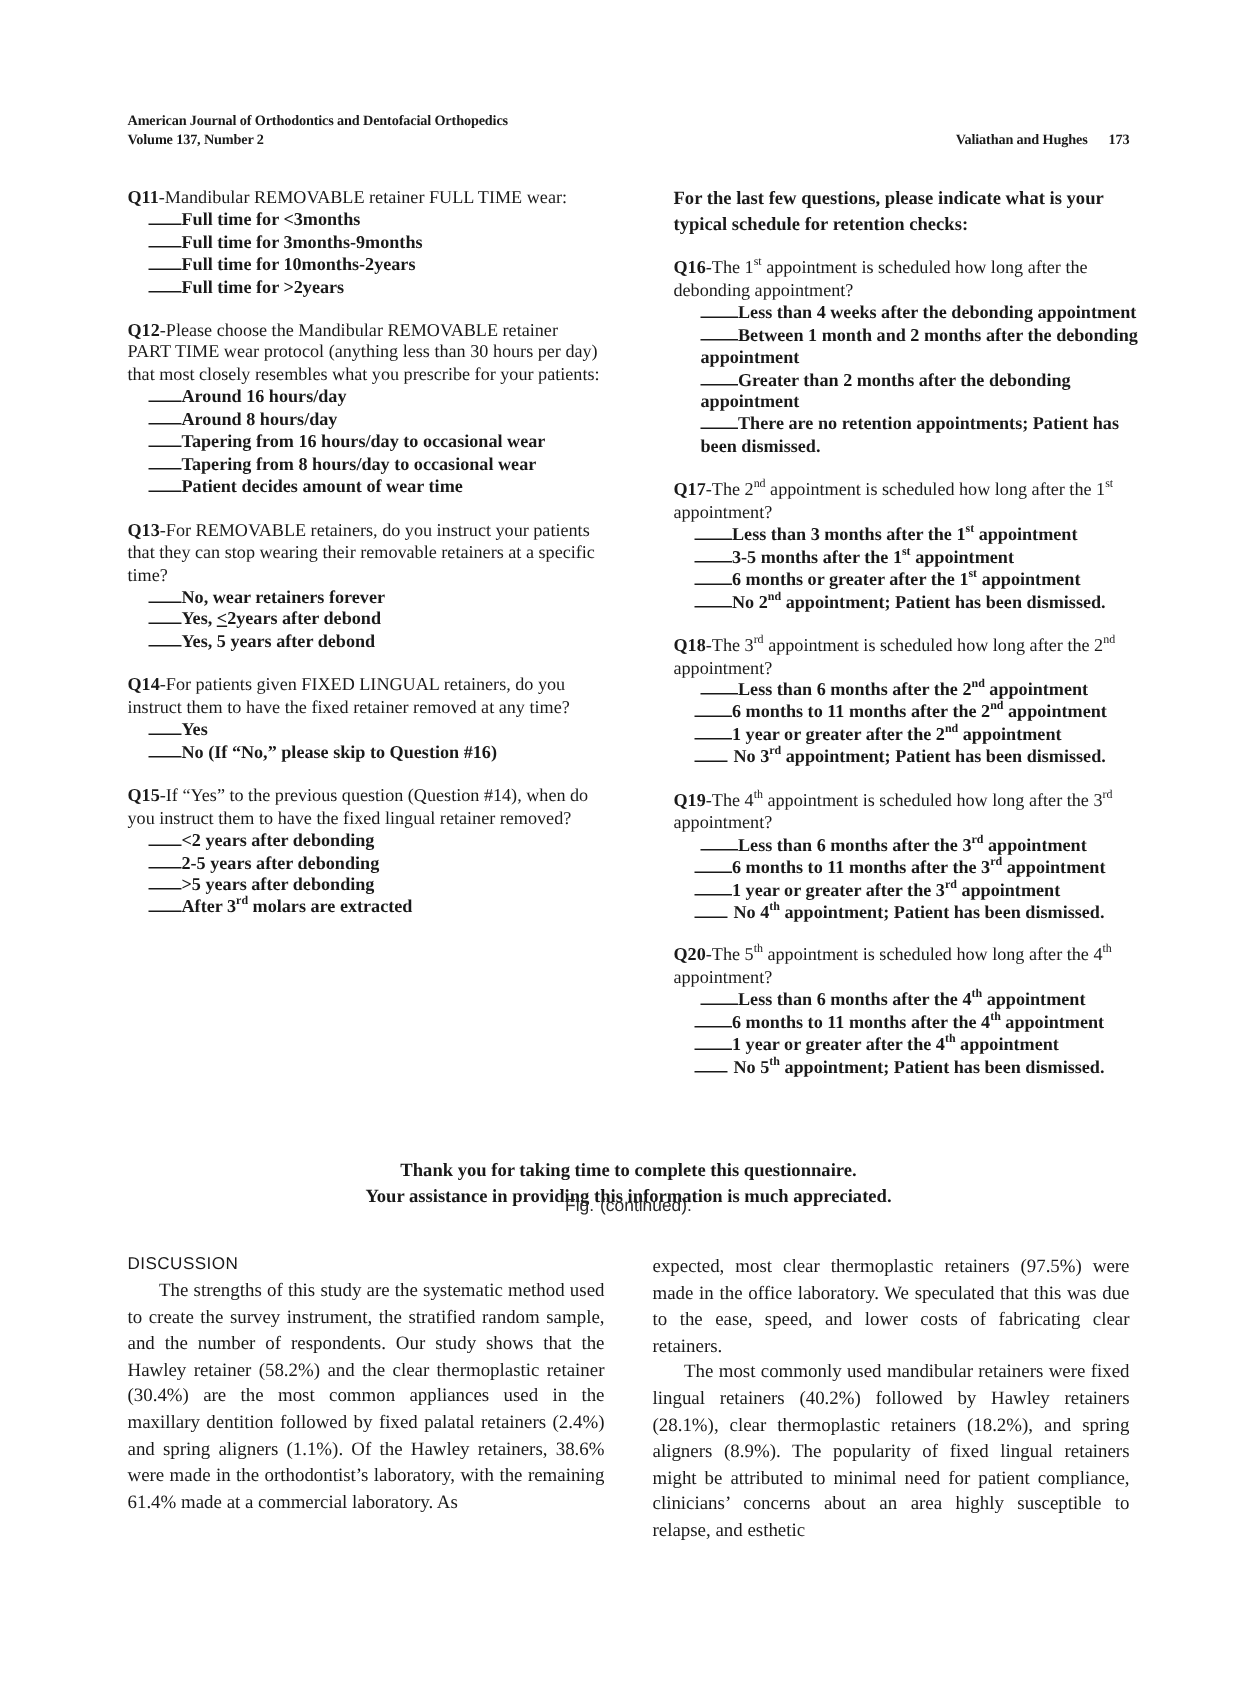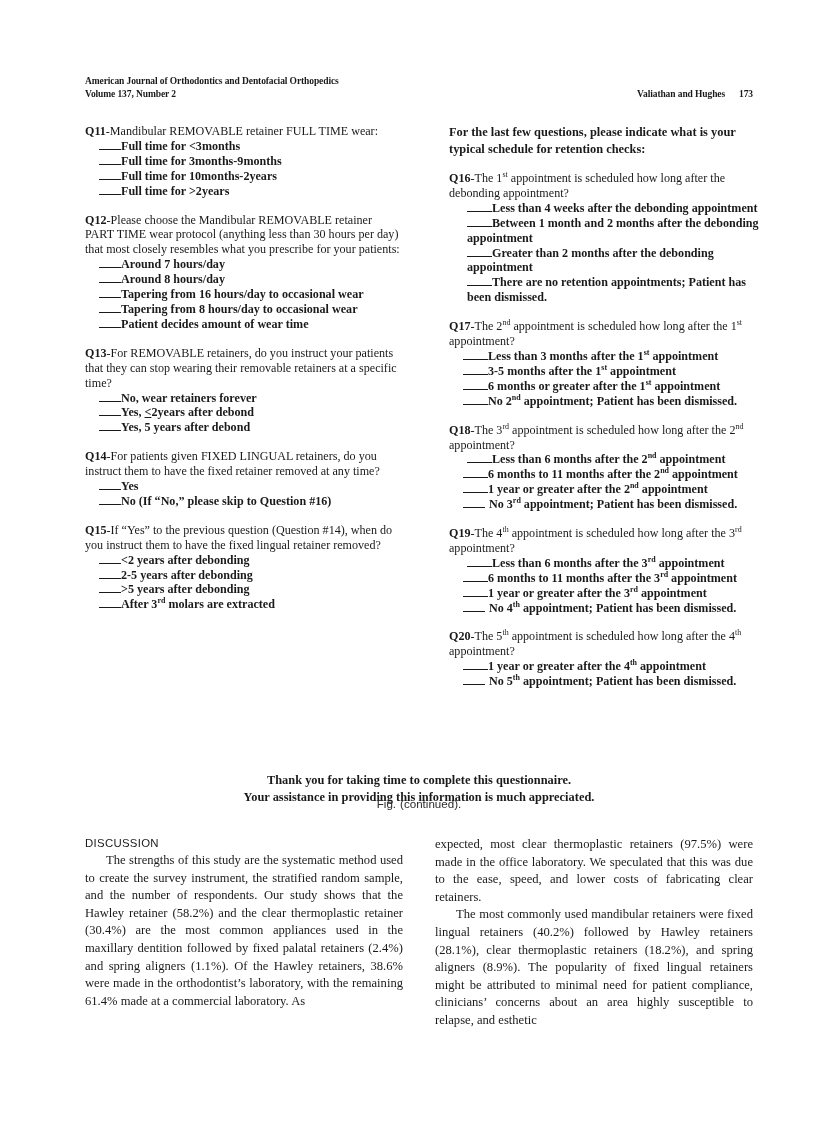--- a/index.html
+++ b/index.html
@@ -173,21 +173,21 @@
         <li class="i1"><span class="blank w2"></span><span>Full time for &lt;3months</span></li>
         <li class="i1"><span class="blank w2"></span><span>Full time for 3months-9months</span></li>
         <li class="i1"><span class="blank w2"></span><span>Full time for 10months-2years</span></li>
         <li class="i1"><span class="blank w2"></span><span>Full time for &gt;2years</span></li>
       </ul>
     </div>
 
     <div class="question">
       <p class="q-stem"><span class="qnum">Q12</span><span>-Please choose the Mandibular REMOVABLE retainer PART TIME wear protocol (anything less than 30 hours per day) that most closely resembles what you prescribe for your patients:</span></p>
       <ul class="opts">
-        <li class="i1"><span class="blank w2"></span><span>Around 7 hours/day</span></li>
+        <li class="i1"><span class="blank w2"></span><span>Around 16 hours/day</span></li>
         <li class="i1"><span class="blank w2"></span><span>Around 8 hours/day</span></li>
         <li class="i1"><span class="blank w2"></span><span>Tapering from 16 hours/day to occasional wear</span></li>
         <li class="i1"><span class="blank w2"></span><span>Tapering from 8 hours/day to occasional wear</span></li>
         <li class="i1"><span class="blank w2"></span><span>Patient decides amount of wear time</span></li>
       </ul>
     </div>
 
     <div class="question">
       <p class="q-stem"><span class="qnum">Q13</span><span>-For REMOVABLE retainers, do you instruct your patients that they can stop wearing their removable retainers at a specific time?</span></p>
       <ul class="opts">
@@ -257,20 +257,22 @@
         <li class="i2"><span class="blank w3"></span><span>Less than 6 months after the 3<sup>rd</sup> appointment</span></li>
         <li class="i1"><span class="blank w3"></span><span>6 months to 11 months after the 3<sup>rd</sup> appointment</span></li>
         <li class="i1"><span class="blank w3"></span><span>1 year or greater after the 3<sup>rd</sup> appointment</span></li>
         <li class="i1"><span class="blank sp"></span><span>No 4<sup>th</sup> appointment; Patient has been dismissed.</span></li>
       </ul>
     </div>
 
     <div class="question">
       <p class="q-stem"><span class="qnum">Q20</span>-The 5<sup>th</sup> appointment is scheduled how long after the 4<sup>th</sup> appointment?</p>
       <ul class="opts">
+        <li class="i2"><span class="blank w3"></span><span>Less than 6 months after the 4<sup>th</sup> appointment</span></li>
+        <li class="i1"><span class="blank w3"></span><span>6 months to 11 months after the 4<sup>th</sup> appointment</span></li>
         <li class="i1"><span class="blank w3"></span><span>1 year or greater after the 4<sup>th</sup> appointment</span></li>
         <li class="i1"><span class="blank sp"></span><span>No 5<sup>th</sup> appointment; Patient has been dismissed.</span></li>
       </ul>
     </div>
 
   </div>
 </div>
 
 <div id="thankyou">
   <div>Thank you for taking time to complete this questionnaire.</div>

